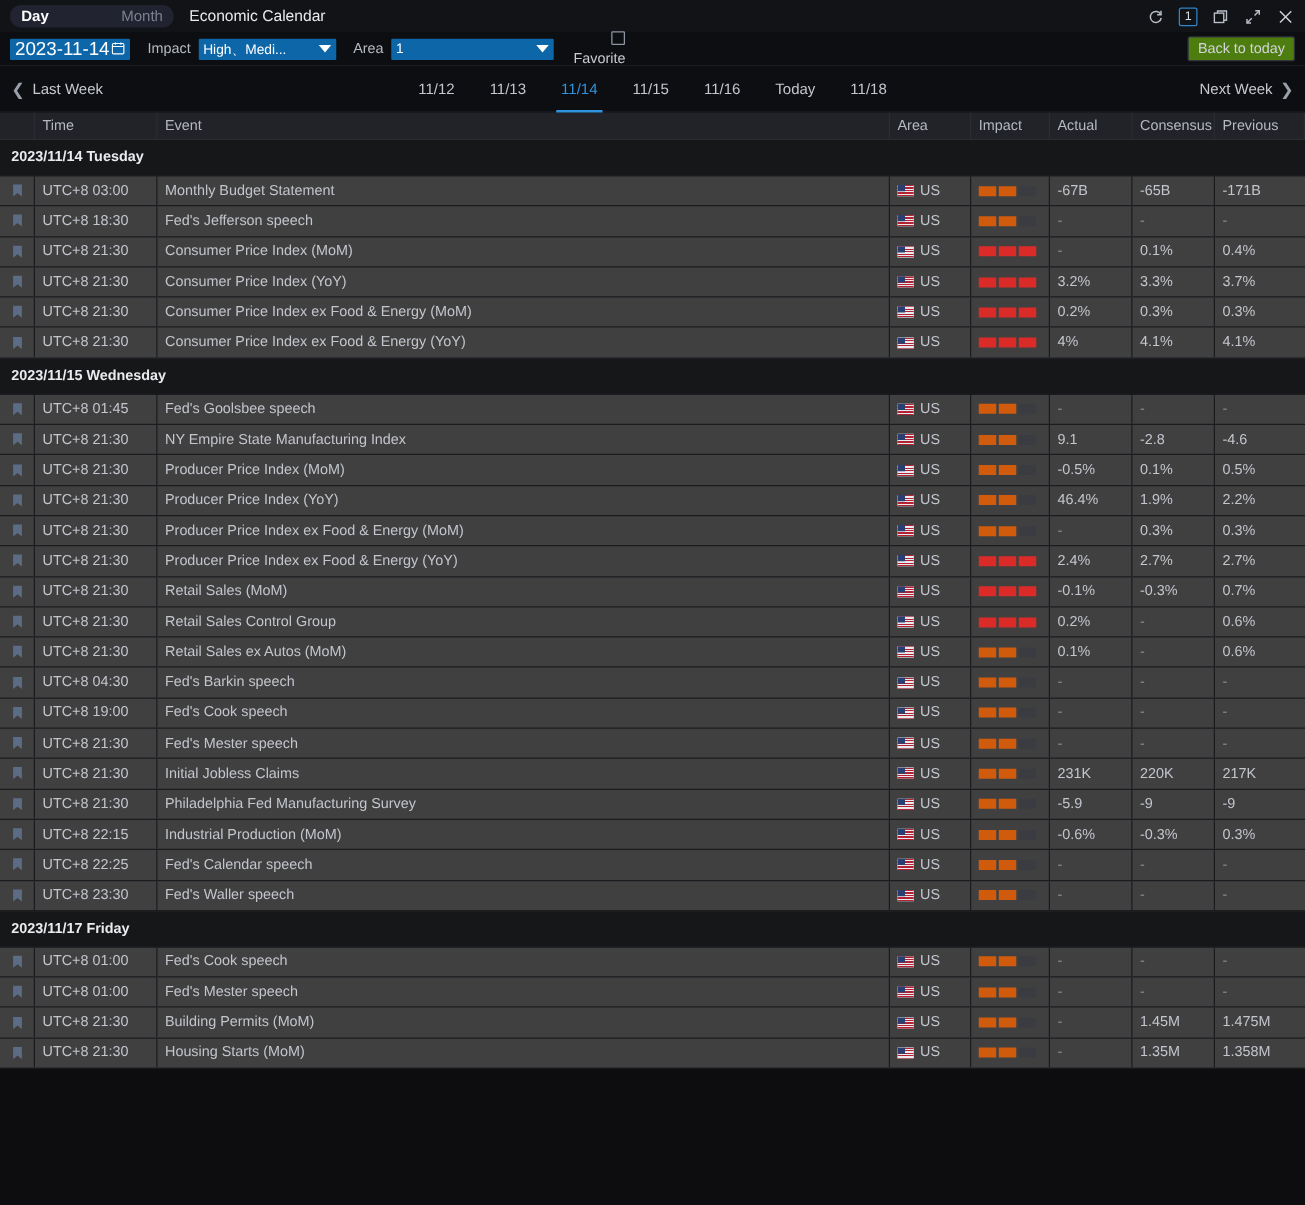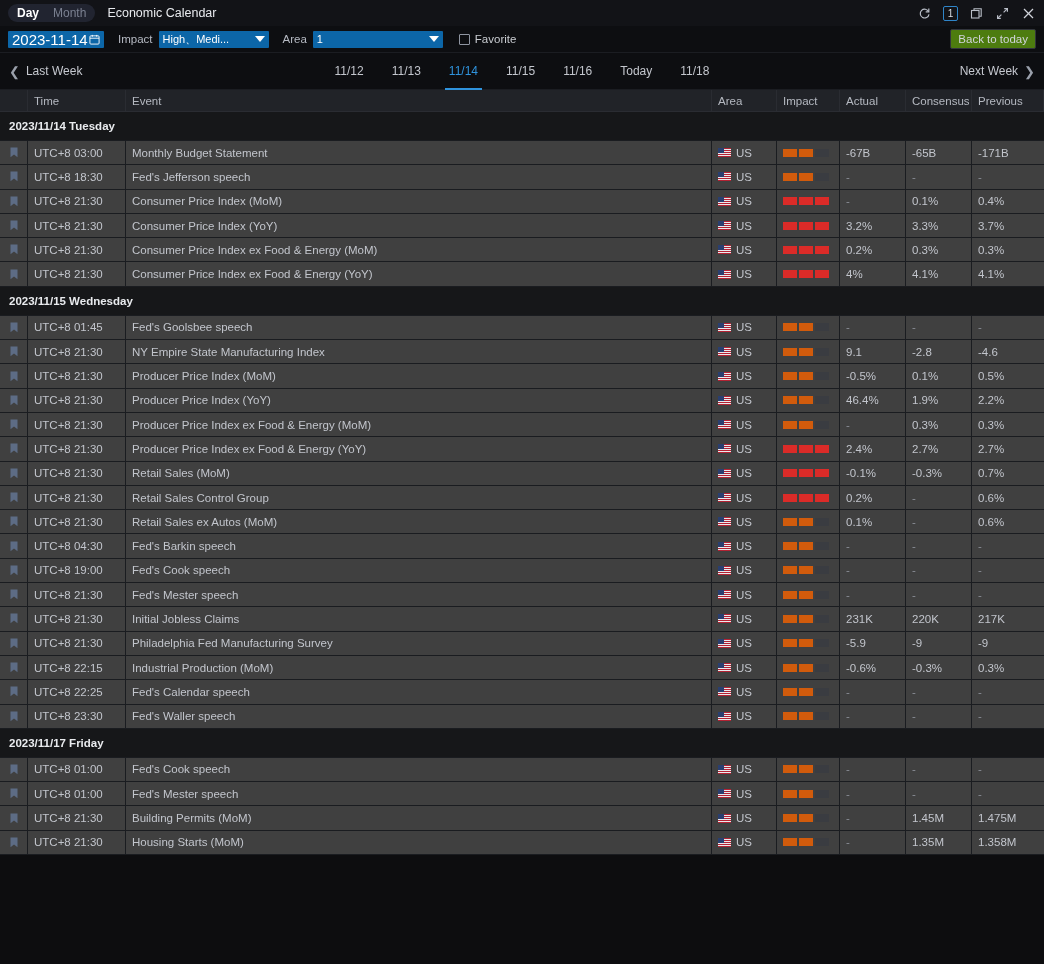--- a/index.html
+++ b/index.html
@@ -22,20 +22,21 @@
     padding: 0 6px 0 8px;
     position: relative;
   }
   .seg {
     display: flex;
     align-items: center;
     background: #212430;
     border-radius: 11px;
     height: 18px;
     padding: 0 2px;
+    gap: 44px;
   }
   .seg-item {
     font-size: 12px;
     padding: 0 7px;
     line-height: 18px;
     border-radius: 9px;
     color: #7b8191;
     cursor: pointer;
     white-space: nowrap;
   }
@@ -120,20 +121,21 @@
     border-right: 5px solid transparent;
     border-top: 6px solid #ffffff;
     margin-left: 5px;
   }
   .fav {
     display: flex;
     align-items: flex-end;
     gap: 5px;
     margin-left: 16px;
     cursor: pointer;
+    flex-direction: column;
   }
   .cbox {
     width: 11px; height: 11px;
     border: 1px solid #8f95a1;
     border-radius: 1px;
     background: transparent;
   }
   .fav-label { color: #c8cbd0; font-size: 11.5px; }
   .backtoday {
     position: absolute;

